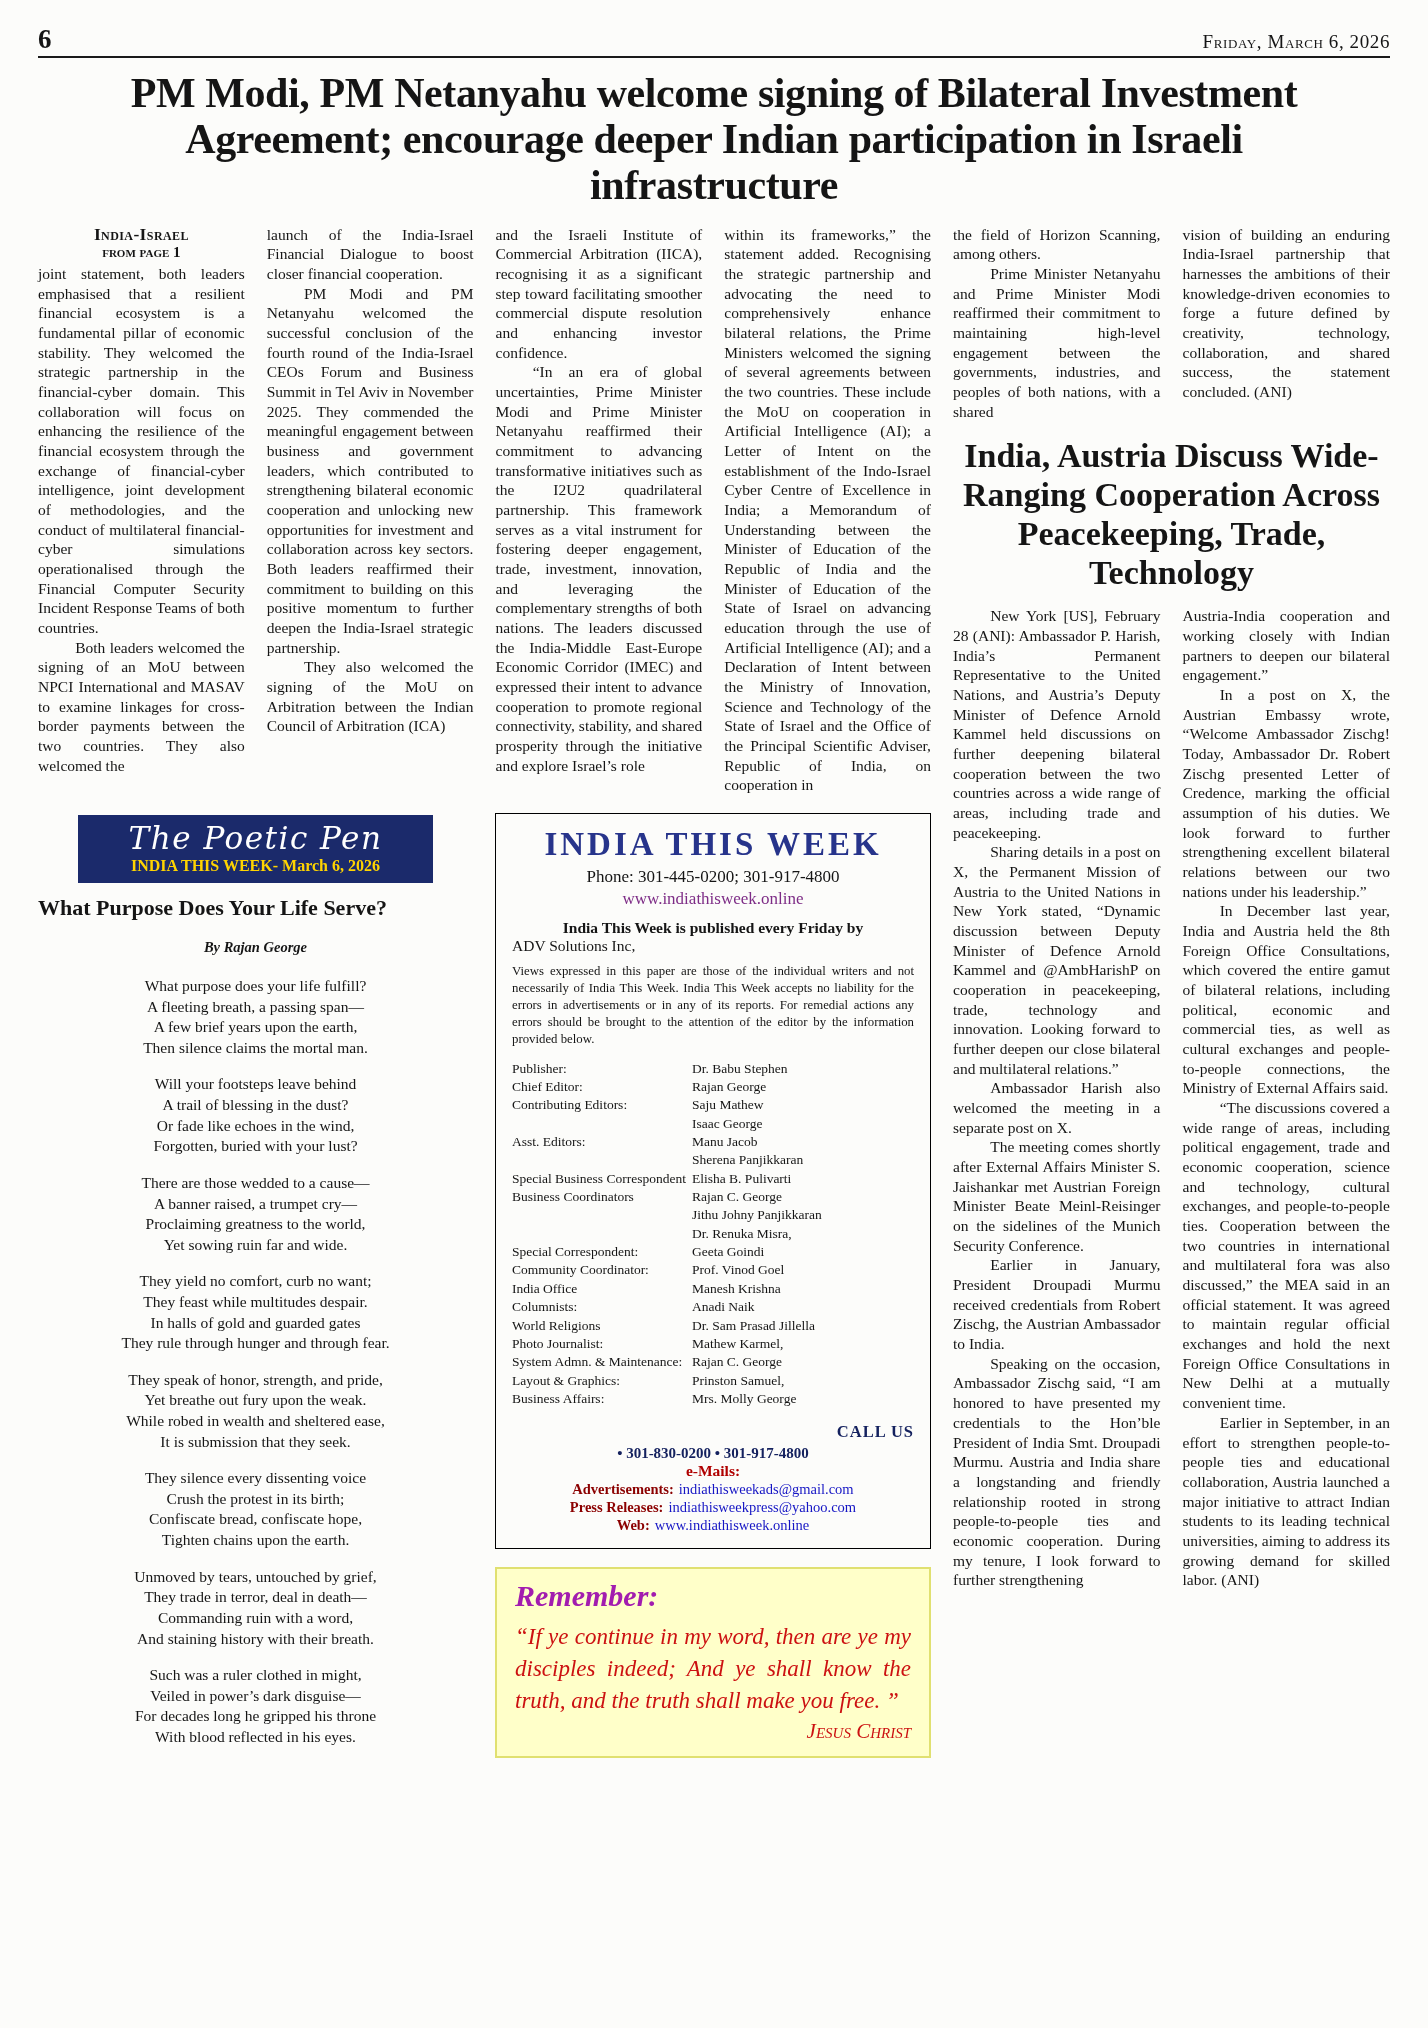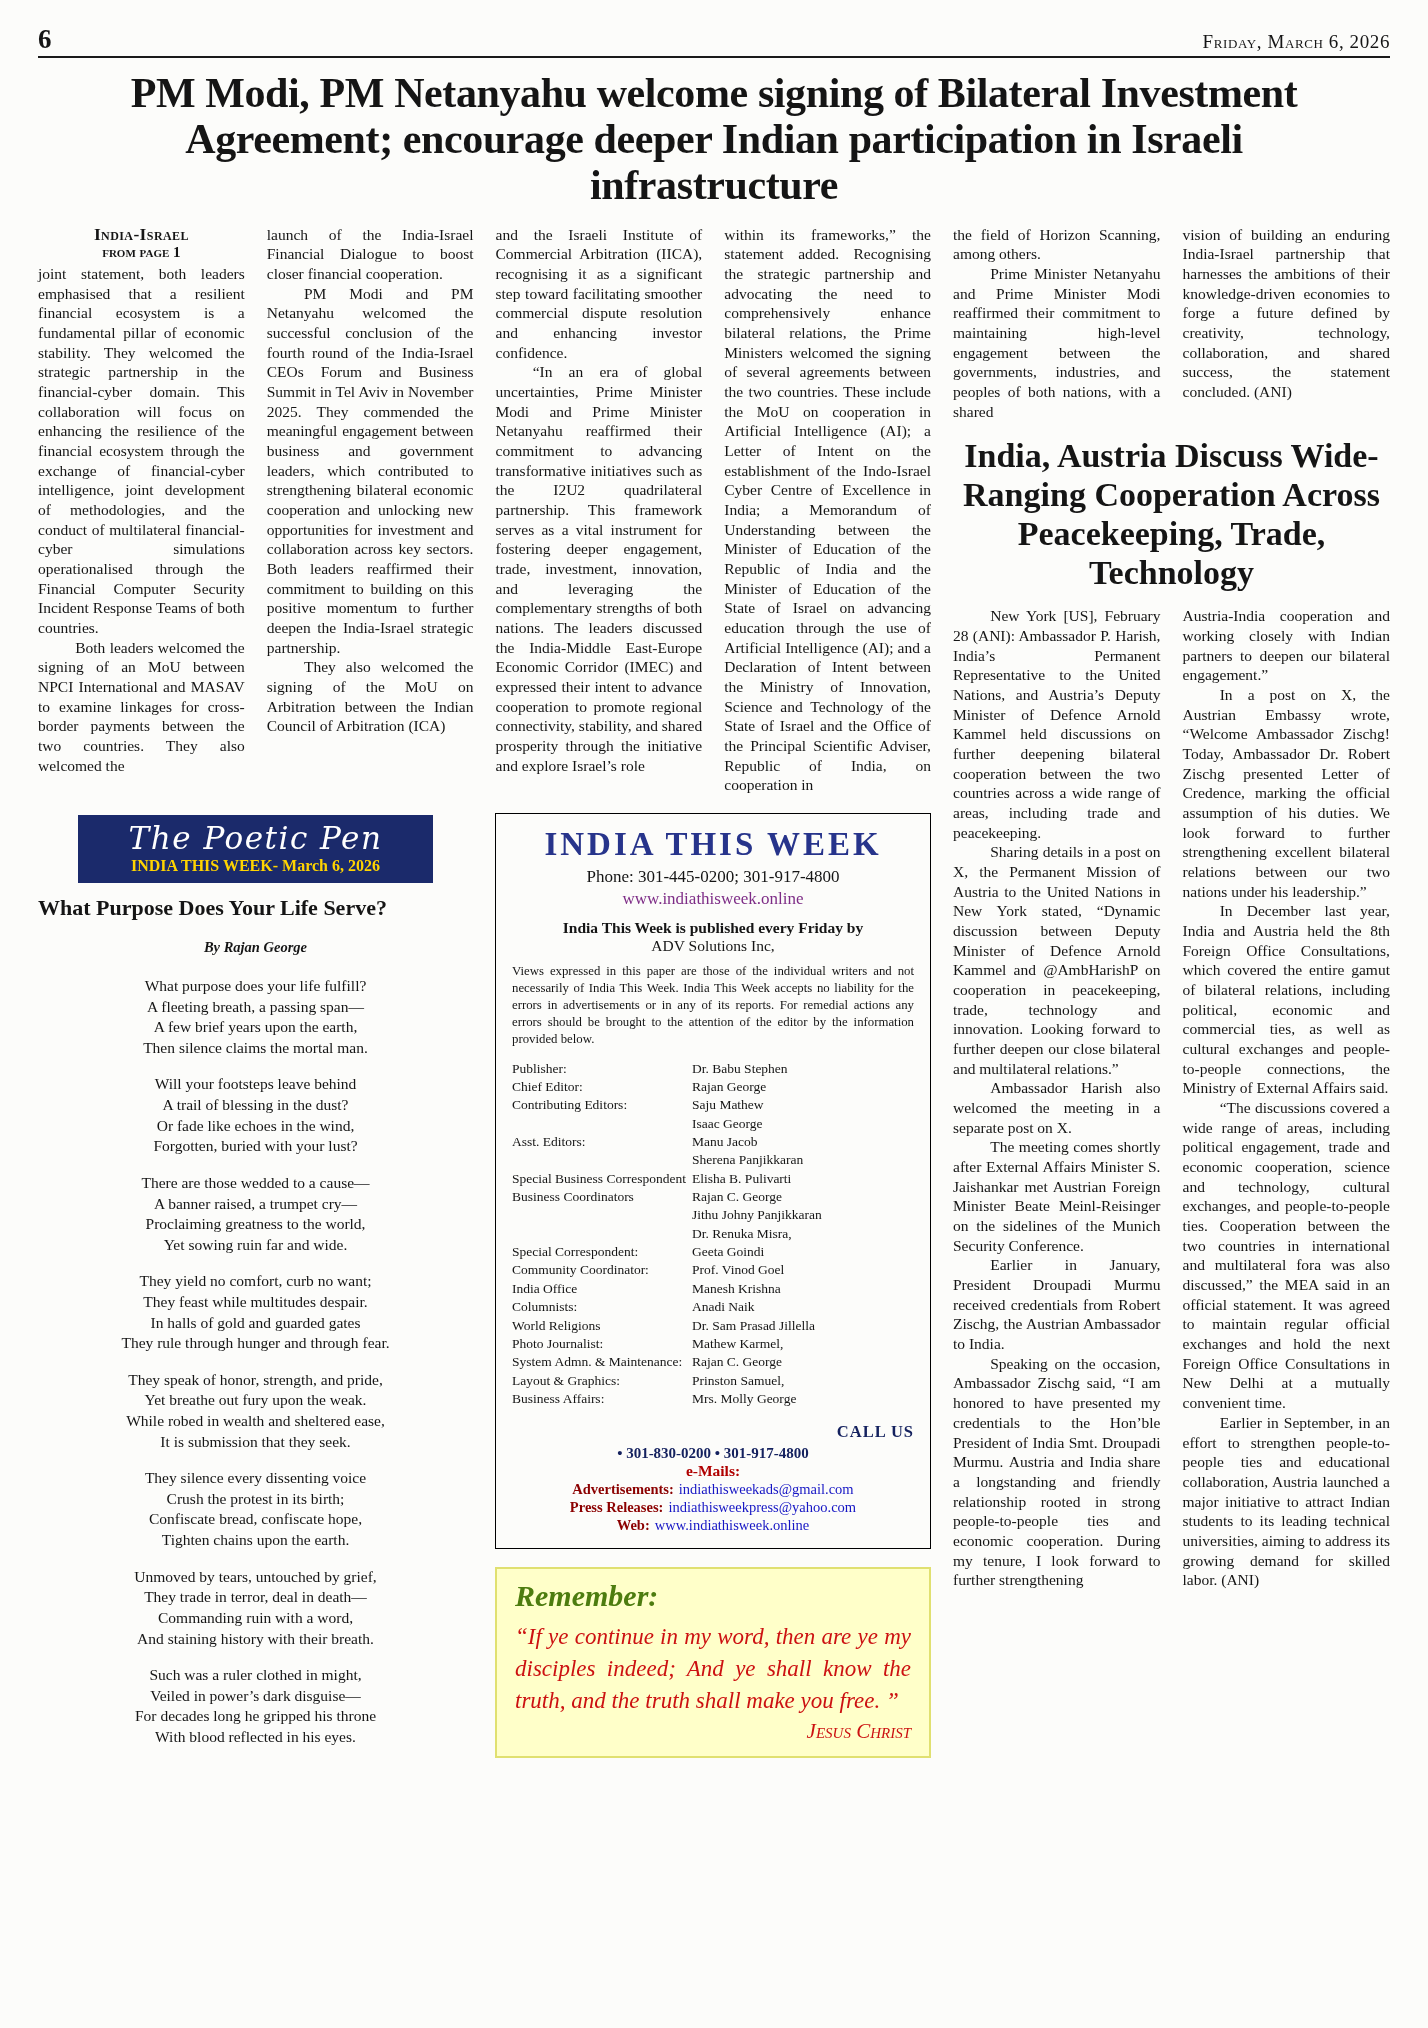--- a/index.html
+++ b/index.html
@@ -45,37 +45,37 @@
                  margin-bottom:20px; }
   .poem { text-align:center; font-size:15.5px; line-height:1.33; }
   .poem p { white-space:pre-line; margin:0 0 16px; }
   
   .itw-box { border:1.5px solid #000; padding:12px 16px 14px; }
   .itw-title { text-align:center; font-size:33px; font-weight:bold; color:#27348b;
                letter-spacing:3px; }
   .itw-phone { text-align:center; font-size:17px; margin-top:4px; }
   .itw-web { text-align:center; font-size:17px; color:#7d2c86; margin-top:2px; cursor:pointer; }
   .itw-pub1 { text-align:center; font-weight:bold; font-size:15.5px; margin-top:10px; }
-  .itw-pub2 { text-align:center; font-size:15.5px; }
+  .itw-pub2 { text-align:left; font-size:15.5px; }
   .itw-disclaimer { text-align:justify; font-size:12.8px; line-height:1.32; margin-top:8px; }
   .staff { margin-top:12px; font-size:13.5px; line-height:1.36; }
   .staff-row { display:flex; }
   .staff-label { flex:0 0 180px; }
   .staff-value { flex:1; }
   .call-us { text-align:right; margin-top:14px; font-weight:bold; font-size:16.5px;
              letter-spacing:1px; color:#14215e; }
   .call-nums { text-align:center; font-weight:bold; font-size:15px; margin-top:3px; color:#14215e; }
   .emails-label { text-align:center; font-weight:bold; font-size:15.5px; color:#b00000; }
   .email-line { text-align:center; font-size:14.5px; margin-top:1px; }
   .email-line .lbl { font-weight:bold; color:#8b0000; margin-right:5px; }
   .email-line .val { color:#1515c4; cursor:pointer; }
   
   .remember-box { margin-top:18px; background:#ffffc9; border:2px solid #e0e070;
                   padding:10px 18px 12px; }
-  .remember-title { color:#4d7c0f; font-weight:bold; font-style:italic; font-size:30px; }
+  .remember-title { color:#a21caf; font-weight:bold; font-style:italic; font-size:30px; }
   .remember-quote { color:#cc1111; font-style:italic; font-size:23px; line-height:1.38;
                     margin-top:8px; text-align:justify; }
   .remember-attr { color:#cc1111; text-align:right; font-variant:small-caps;
                    font-style:italic; font-size:21px; margin-top:2px; }
 </style>
 </head>
 <body>
 
 <div class="page">
 

